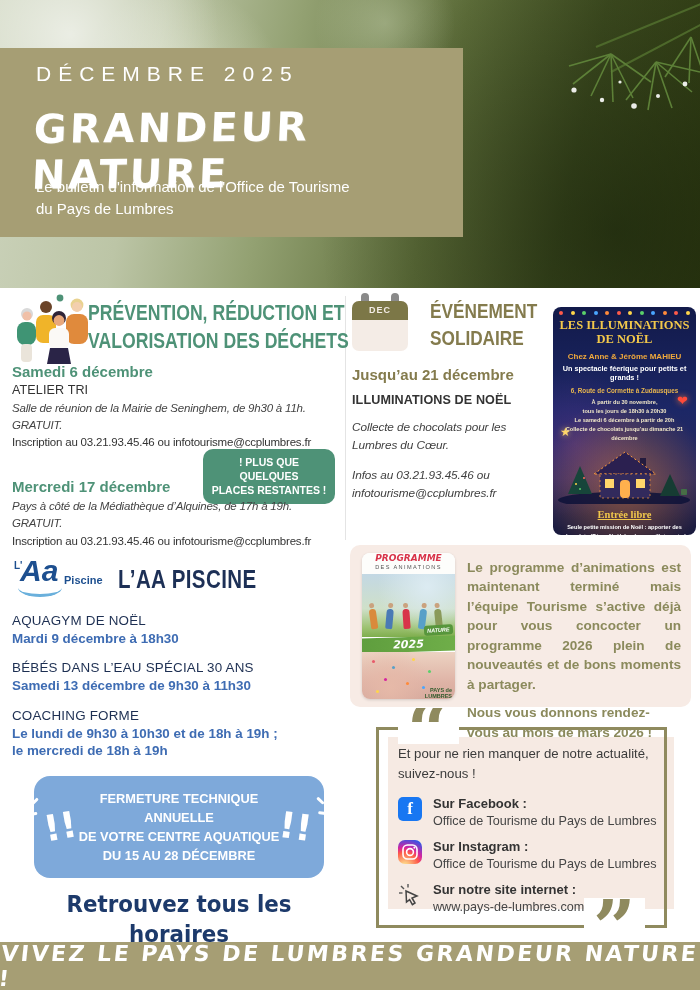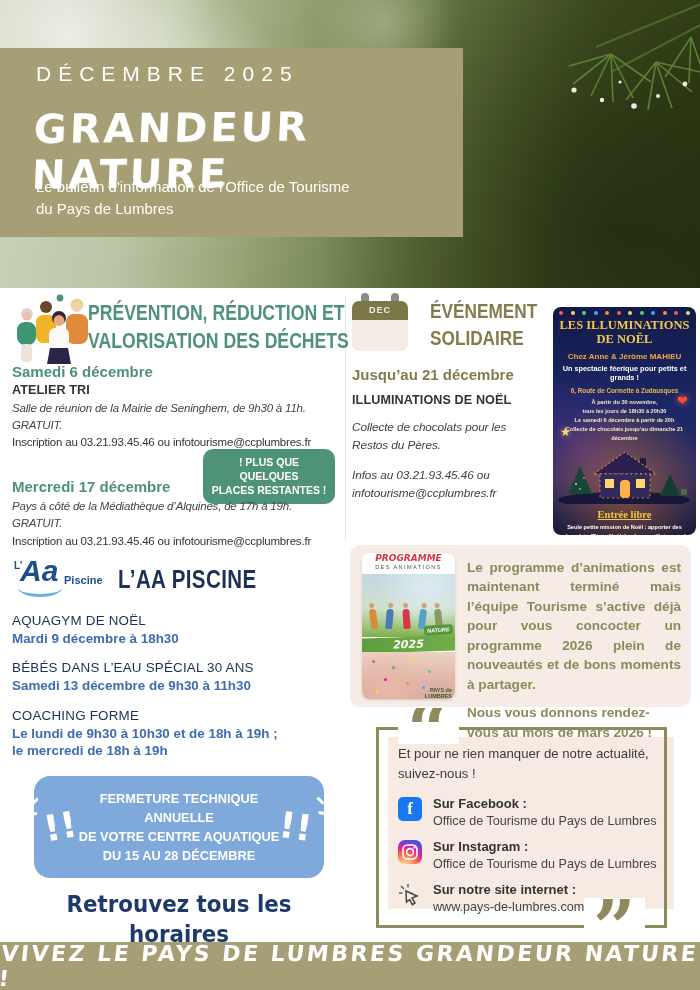--- a/index.html
+++ b/index.html
@@ -23,21 +23,21 @@
           font-weight:bold;letter-spacing:3px;transform:skewX(-3deg) rotate(-.5deg);
           text-shadow:1px 1px 0 rgba(255,255,255,.12);}
   .gsub{position:absolute;left:36px;top:128px;font-size:15px;line-height:1.45;}
   .divider{position:absolute;left:345px;top:296px;width:1px;height:244px;background:#e4e4e4;}
 
   
   .waste-icon{position:absolute;left:13px;top:292px;}
   .waste-head{position:absolute;left:88px;top:299px;color:#4e9277;font-size:21.5px;line-height:28px;}
   .left-col{position:absolute;left:12px;top:363px;width:334px;}
   .ev-date{font-size:15px;font-weight:bold;color:#4e9277;margin-bottom:3px;}
-  .ev-title{font-size:12.6px;font-weight:bold;color:#333;margin-bottom:3px;letter-spacing:.1px;}
+  .ev-title{font-size:12.6px;font-weight:normal;color:#333;margin-bottom:3px;letter-spacing:.1px;}
   .ev-det{font-size:11.5px;font-style:italic;color:#444;line-height:1.45;letter-spacing:-.2px;}
   .ev-insc{font-size:11.5px;color:#333;margin-top:3px;letter-spacing:-.2px;}
   .ev2{margin-top:30px;}
   .badge{position:absolute;left:203px;top:449px;width:120px;background:#4e9277;color:#fff;
          border-radius:10px;padding:6px 6px;font-size:10.5px;font-weight:bold;text-align:center;line-height:1.35;}
 
   
   .solid{position:absolute;left:352px;top:293px;width:198px;}
   .solid-hd{display:flex;align-items:flex-start;gap:22px;}
   .cal{position:relative;width:56px;height:60px;flex:0 0 auto;}
@@ -245,21 +245,21 @@
         <span class="cal-top">DEC</span>
       </div>
       <div class="solid-title">
         <div class="cond">ÉVÉNEMENT</div>
         <div class="cond">SOLIDAIRE</div>
       </div>
     </div>
     <div class="sol-date">Jusqu’au 21 décembre</div>
     <div class="sol-name">ILLUMINATIONS DE NOËL</div>
     <div class="sol-det sol-gap preline">Collecte de chocolats pour les
-Restos du Pères.</div>
+Lumbres du Cœur.</div>
     <div class="sol-det sol-gap preline">Infos au 03.21.93.45.46 ou
 infotourisme@ccplumbres.fr</div>
   </div>
 
   <div class="poster">
     <div class="lights">
       <i style="background:#ff5a4a"></i>
         <i style="background:#ffd64a"></i>
         <i style="background:#5ad06a"></i>
       <i style="background:#4aa6ff"></i>

